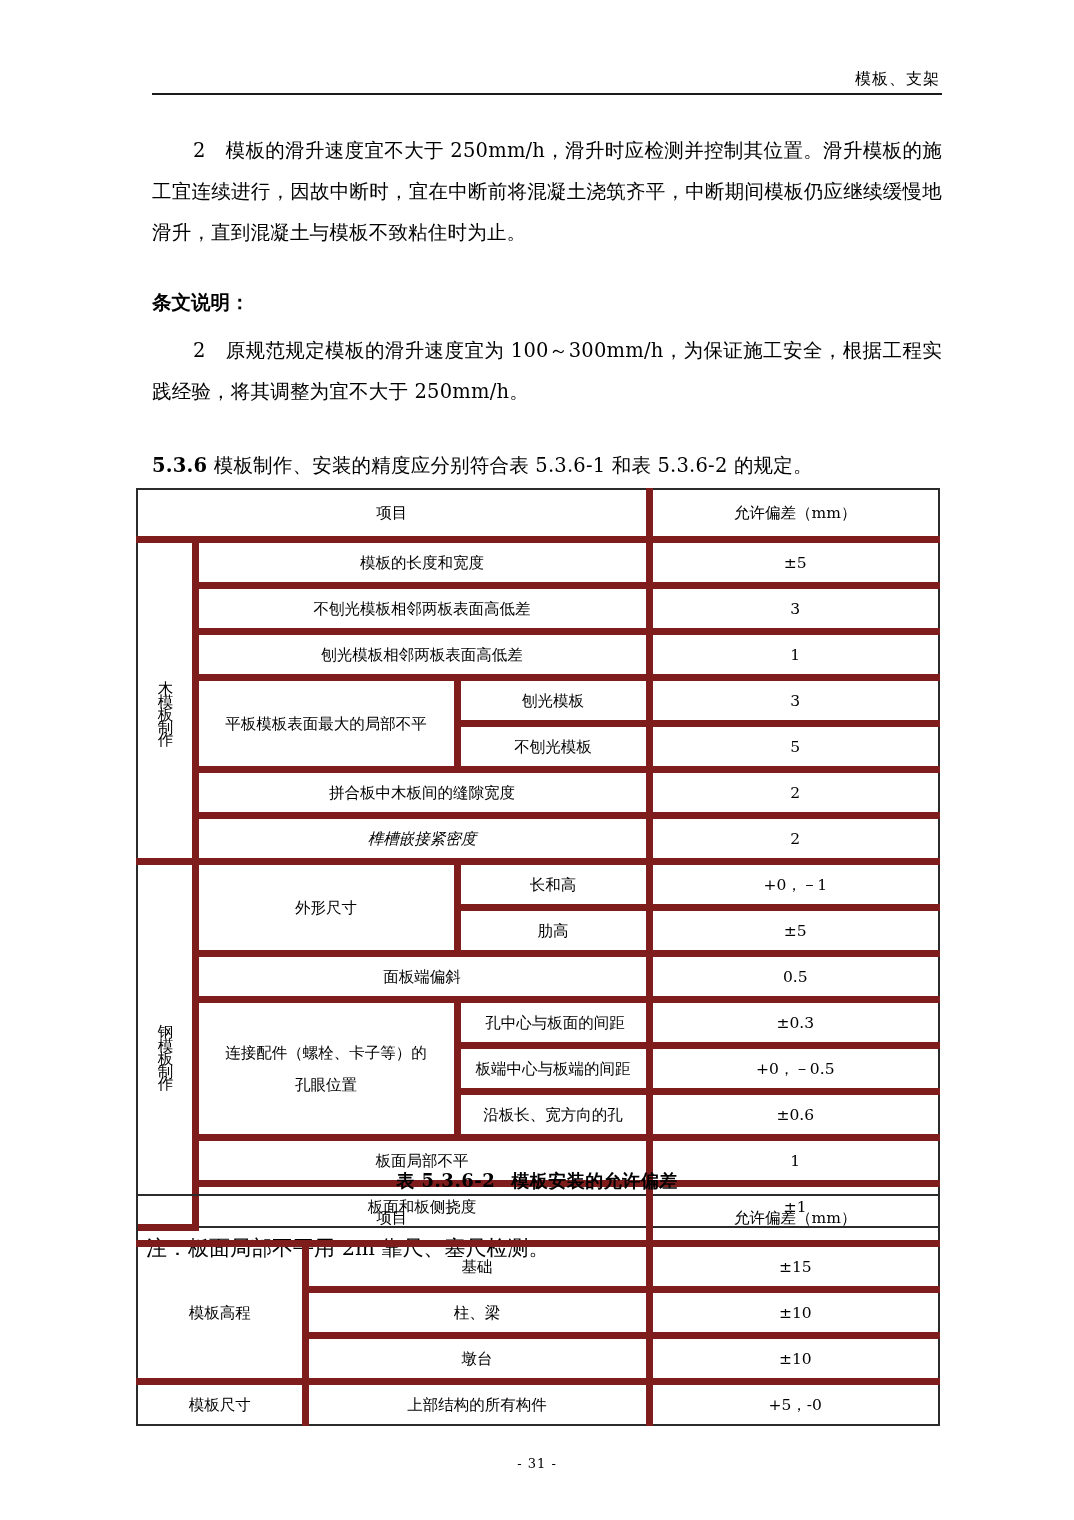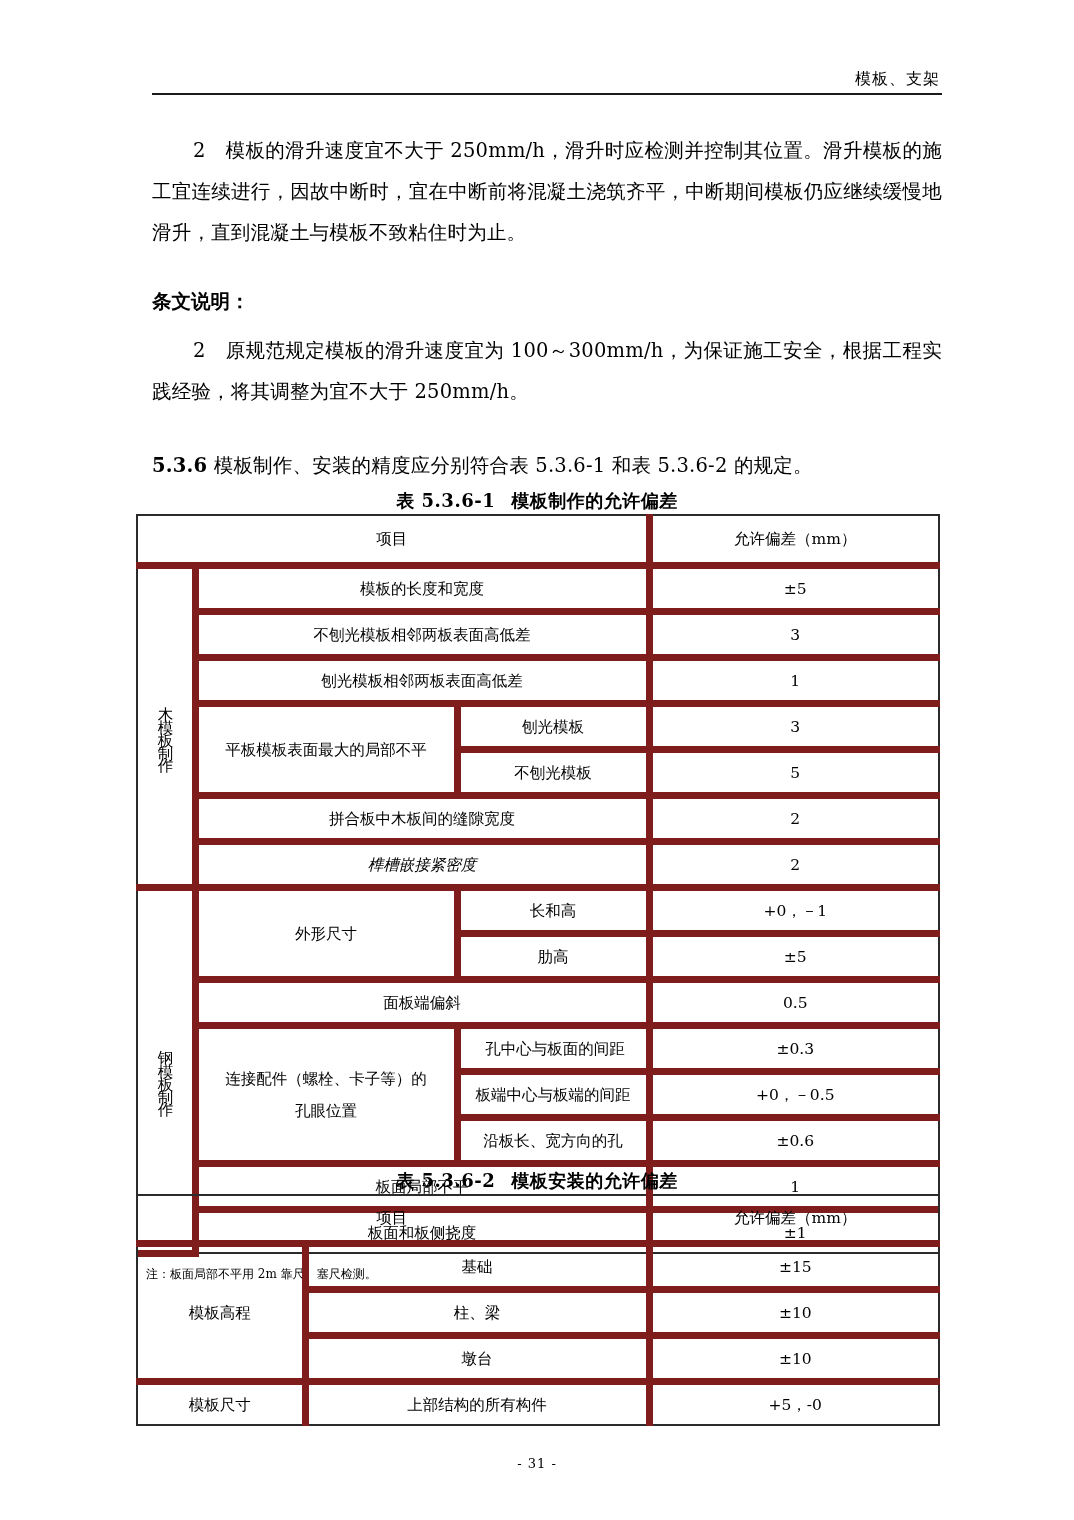--- a/index.html
+++ b/index.html
@@ -55,21 +55,20 @@
     text-justify: inter-ideograph;
     letter-spacing: 0.2px;
   }
   .para.indent { text-indent: 2.1em; }
   .bold-lead { font-weight: bold; }
 
   .section-label {
     font-size: 19.5px;
     font-weight: bold;
     line-height: 30px;
-    font-family: Liberation Mono, monospace;
   }
 
   
   .table-title {
     text-align: center;
     font-size: 18px;
     font-weight: bold;
     line-height: 26px;
     letter-spacing: 0.5px;
   }
@@ -104,21 +103,21 @@
     margin: 0 auto;
   }
   .vlabel-wrap {
     display: flex;
     align-items: center;
     justify-content: center;
     height: 100%;
   }
 
   .table-note {
-    font-size: 12px;
+    font-size: 21px;
     line-height: 26px;
     margin-top: 4px;
     padding-left: 10px;
   }
 
   
   .footer {
     position: absolute;
     left: 0;
     top: 1456px;
@@ -148,23 +147,20 @@
 
   <div class="body-block" style="top:330px;">
     <div class="para indent">2　原规范规定模板的滑升速度宜为 100～300mm/h，为保证施工安全，根据工程实践经验，将其调整为宜不大于 250mm/h。</div>
   </div>
 
   <div class="body-block" style="top:445px;">
     <div class="para"><span class="bold-lead">5.3.6</span><span> 模板制作、安装的精度应分别符合表 5.3.6-1 和表 5.3.6-2 的规定。</span></div>
   </div>
 
   <div class="body-block" style="top:488px; left:136px; width:802px;">
-    <div class="table-title">
-      <span>表 5.3.6-1</span><span class="gap"></span><span>模板制作的允许偏差</span>
-    </div>
 
     <table class="doc-table">
       <colgroup>
         <col style="width:58px">
         <col style="width:262px">
         <col style="width:192px">
         <col style="width:290px">
       </colgroup>
       <tbody>
 

